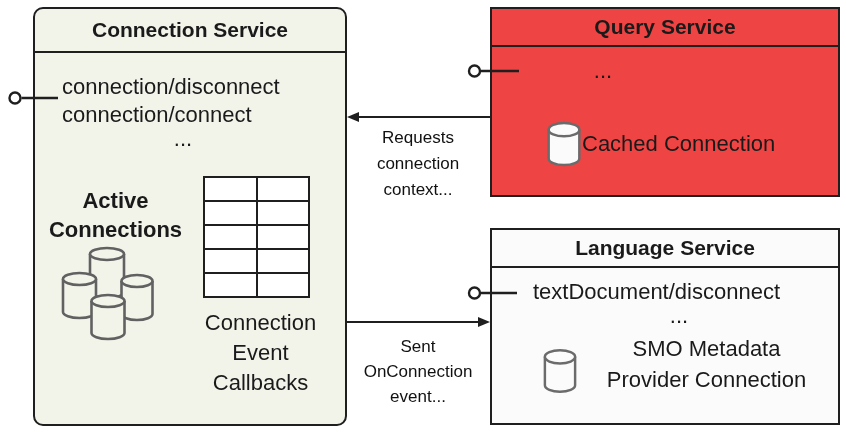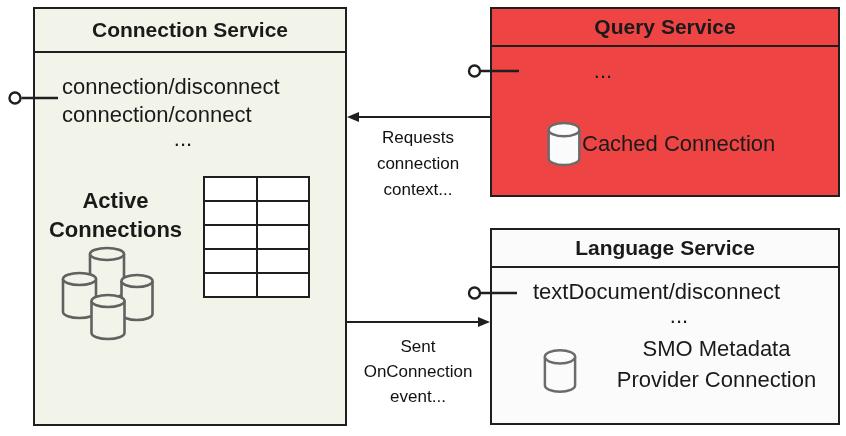--- a/index.html
+++ b/index.html
@@ -1,21 +1,21 @@
 <!DOCTYPE html>
 <html><head>
 <meta charset="utf-8">
 <style>
   html,body{margin:0;padding:0;background:#ffffff;}
   .canvas{
     position:relative;width:846px;height:436px;background:#ffffff;
     font-family:"Liberation Sans",sans-serif;color:#1a1a1a;overflow:hidden;
   }
   .service-box{position:absolute;border:2px solid #1f1f1f;box-sizing:border-box;}
-  .box-connection{left:33px;top:7px;width:314px;height:419px;background:#f2f4ea;}
+  .box-connection{left:33px;top:7px;width:314px;height:419px;background:#f2f4ea;border-radius:10px;}
   .box-query{left:490px;top:7px;width:350px;height:190px;background:#ef4444;}
   .box-language{left:490px;top:228px;width:350px;height:197px;background:#fbfbfc;}
   .title-bar{
     border-bottom:2px solid #1f1f1f;display:flex;align-items:center;justify-content:center;
     font-weight:bold;font-size:21px;
   }
   .box-connection .title-bar{height:42px;}
   .box-query .title-bar,.box-language .title-bar{height:36px;}
   .methods{position:absolute;font-size:22px;line-height:28px;white-space:nowrap;}
   .methods .ellipsis{text-align:center;line-height:20px;white-space:normal;}
@@ -24,21 +24,21 @@
   .label-callbacks{left:148px;top:299px;width:155px;line-height:30px;}
   .cluster-icon{position:absolute;left:22px;top:237px;}
   .cb-table{
     position:absolute;left:168px;top:167px;width:107px;height:122px;box-sizing:border-box;
     border:2px solid #1f1f1f;background:#1f1f1f;display:grid;
     grid-template-columns:1fr 1fr;grid-template-rows:repeat(5,1fr);gap:2px;
   }
   .cb-table .cell{background:#ffffff;}
   .cache-row{position:absolute;display:flex;align-items:center;}
   .row-query{left:54px;top:112px;height:46px;gap:0;}
-  .row-language{left:51px;top:103px;height:62px;gap:22px;}
+  .row-language{left:51px;top:103px;height:62px;gap:12px;}
   .row-language .db-icon{margin-top:14px;}
   .cache-label{font-size:22px;}
   .cache-label.two-line{width:235px;text-align:center;line-height:31px;}
   .arrow-label{
     position:absolute;font-size:17px;text-align:center;color:#111;
   }
   .label-requests{left:358px;top:125px;width:120px;line-height:26px;}
   .label-sent{left:352px;top:334px;width:132px;line-height:25px;}
   .overlay{position:absolute;left:0;top:0;pointer-events:none;}
 </style>
@@ -74,20 +74,21 @@
       <div class="cell"></div>
       <div class="cell"></div>
       <div class="cell"></div>
       <div class="cell"></div>
       <div class="cell"></div>
       <div class="cell"></div>
       <div class="cell"></div>
       <div class="cell"></div>
       <div class="cell"></div>
     </div>
+    <div class="center-label label-callbacks">Connection Event Callbacks</div>
   </div>
 
   <div class="service-box box-query">
     <div class="title-bar">Query Service</div>
     <div class="methods" style="left:36px;top:52px;width:150px;">
       <div class="ellipsis">...</div>
     </div>
     <div class="cache-row row-query">
       <svg class="db-icon" width="36" height="46" viewBox="0 0 36 48">
         <g stroke="#6b6b6b" stroke-width="2.6" fill="#fbfbfc">

